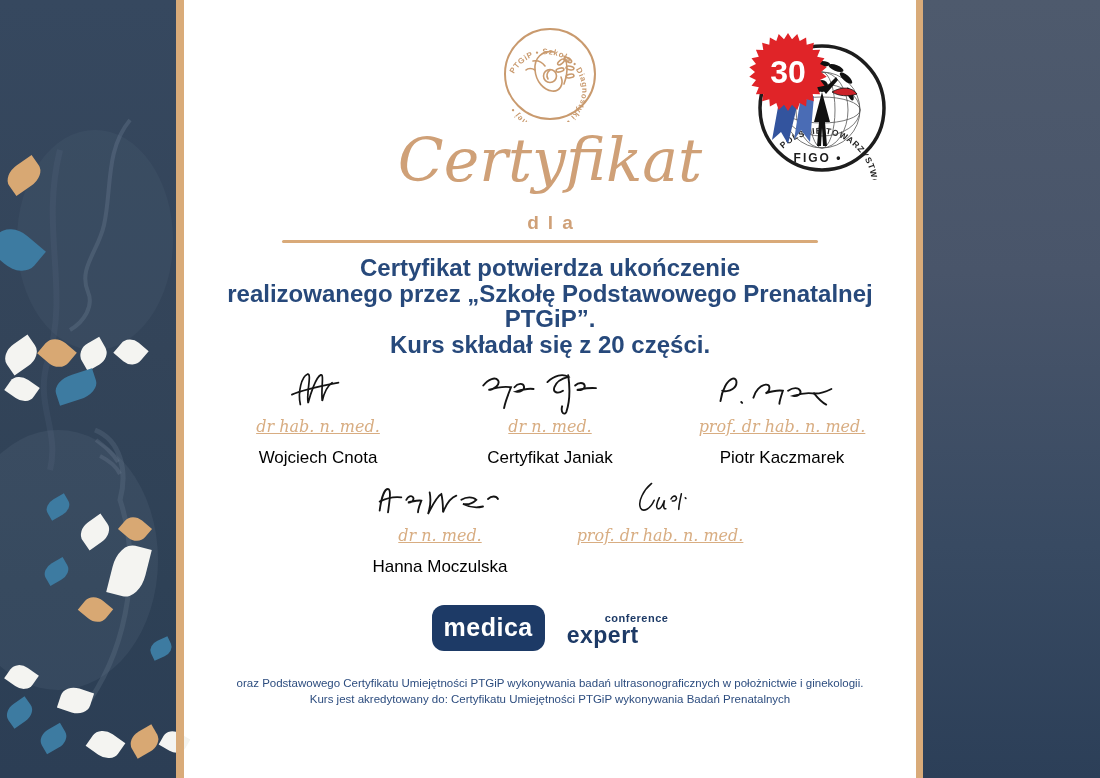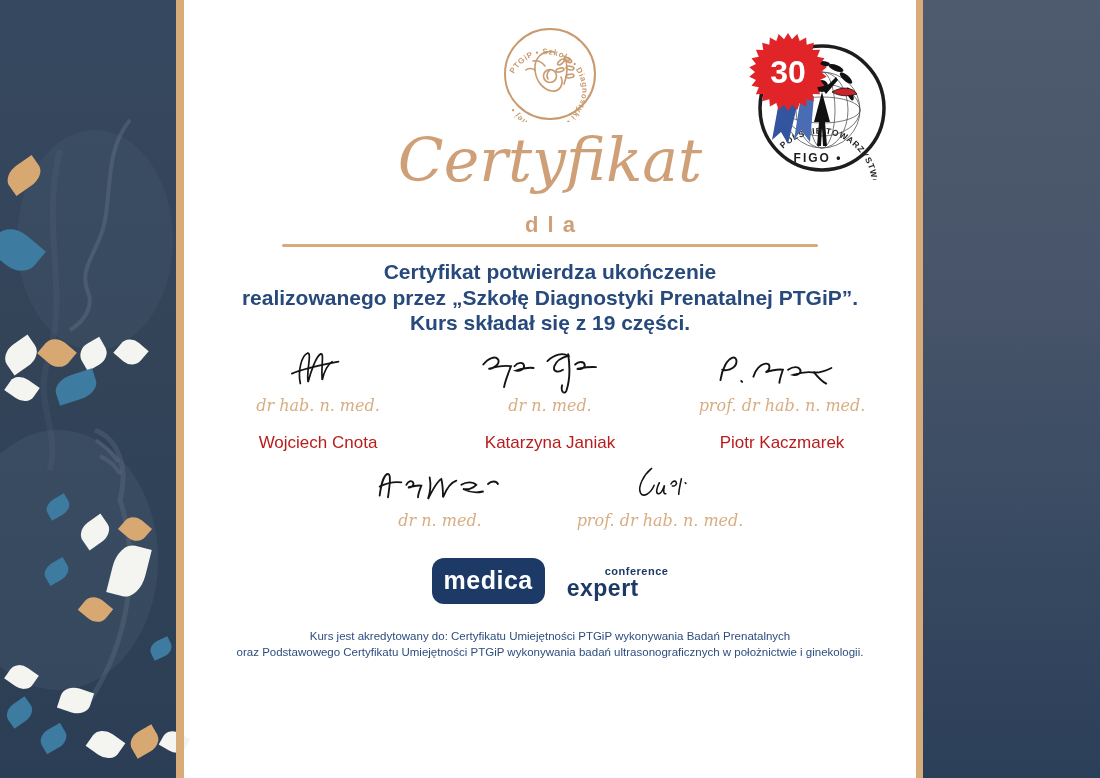--- a/index.html
+++ b/index.html
@@ -21,33 +21,33 @@
   .leaf.white{background:#f4f4f1;}
   .leaf.tan{background:#d8a873;}
   .leaf.blue{background:#3d7ba1;}
 
   
   .content{position:absolute;left:184px;top:0;width:732px;height:778px;text-align:center;}
 
   .seal{margin-top:26px;}
   .title-script{font-family:"DejaVu Serif",serif;font-style:italic;font-weight:400;
     font-size:60px;color:#cfa077;line-height:1;margin-top:4px;}
-  .dla{font-size:22px;font-weight:700;color:#cfa077;letter-spacing:9px;padding-left:9px;margin-top:22px;}
+  .dla{font-size:19px;font-weight:700;color:#cfa077;letter-spacing:9px;padding-left:9px;margin-top:22px;}
   .recipient{font-size:40px;font-weight:600;color:#161616;margin-top:16px;letter-spacing:.5px;}
   .rule{width:536px;height:3px;background:#d9aa79;margin:6px auto 0 auto;border-radius:2px;}
 
-  .body-text{margin-top:12px;font-size:21px;line-height:25.5px;font-weight:700;color:#27497b;}
+  .body-text{margin-top:12px;font-size:24px;line-height:25.5px;font-weight:700;color:#27497b;}
 
   .sig-row{display:flex;justify-content:center;margin-top:6px;}
   .sig-row.second{margin-top:4px;}
   .sig{width:232px;}
   .sig-row.second .sig{width:220px;}
   .sig-scribble{height:52px;display:flex;align-items:flex-end;justify-content:center;}
-  .sig-title{font-family:"DejaVu Serif",serif;font-style:italic;font-size:16px;color:#d8ad82;margin-top:2px;}
-  .sig-name{font-size:17px;color:#b91c1c;font-weight:500;margin-top:18px;}
+  .sig-title{font-family:"DejaVu Serif",serif;font-style:italic;font-size:16px;color:#d8ad82;margin-top:2px;text-decoration:underline;}
+  .sig-name{font-size:17px;color:#000000;font-weight:500;margin-top:12px;}
 
   .brand{display:flex;align-items:flex-end;justify-content:center;margin-top:28px;gap:22px;}
   .brand-box{background:#1d3a66;color:#ffffff;font-weight:700;font-size:25px;
     padding:8px 12px 9px 12px;border-radius:12px;letter-spacing:.5px;}
   .brand-right{display:flex;flex-direction:column;align-items:flex-start;padding-bottom:4px;}
   .brand-conf{font-size:11px;color:#1d3a66;font-weight:600;letter-spacing:.5px;margin-left:38px;}
   .brand-expert{font-size:23px;color:#1d3a66;font-weight:700;line-height:1;letter-spacing:.5px;}
 
   .footer{margin-top:24px;font-size:11.5px;line-height:16px;color:#2d4d7f;font-weight:500;}
 
@@ -122,22 +122,22 @@
         <ellipse cx="58" cy="44" rx="4" ry="1.8" transform="rotate(165 58 44)"></ellipse>
       </g>
     </svg>
 
     <div class="title-script">Certyfikat</div>
     <div class="dla">dla</div>
     <div class="rule"></div>
 
     <div class="body-text">
       <div>Certyfikat potwierdza ukończenie</div>
-      <div>realizowanego przez „Szkołę Diagnostyki Prenatalnej PTGiP”.</div>
-      <div>Kurs składał się z 19 części.</div>
+      <div>realizowanego przez „Szkołę Podstawowego Prenatalnej PTGiP”.</div>
+      <div>Kurs składał się z 20 części.</div>
     </div>
 
     
     <div class="sig-row">
       <div class="sig">
         <div class="sig-scribble">
           <svg width="120" height="52" viewBox="0 0 170 60">
               <g fill="none" stroke="#141414" stroke-width="2.4" stroke-linecap="round">
             <path d="M60 52 C56 34 62 12 70 9 C77 7 68 36 71 50 C74 38 82 13 89 10 C94 8 89 30 91 47 C93 38 98 26 105 21"></path>
             <path d="M48 38 C66 30 88 26 114 21"></path>
@@ -153,21 +153,21 @@
               <g fill="none" stroke="#141414" stroke-width="2.2" stroke-linecap="round">
             <path d="M8 26 C14 18 22 16 25 20 C28 25 20 31 14 31 C24 28 34 27 40 28 C36 38 33 46 32 52"></path>
             <path d="M44 28 C48 23 54 23 55 27 C56 31 50 34 46 33 C52 31 60 29 66 30"></path>
             <path d="M82 22 C90 14 100 12 106 16 C98 18 92 22 90 28 C88 34 94 36 100 32"></path>
             <path d="M106 14 C108 28 108 44 104 56 C102 61 97 58 99 50"></path>
             <path d="M114 26 C118 22 124 22 125 26 C126 30 120 32 116 31 C122 30 130 28 138 29"></path>
           </g>
             </svg>
         </div>
         <div class="sig-title">dr n. med.</div>
-        <div class="sig-name">Katarzyna Janiak</div>
+        <div class="sig-name">Certyfikat Janiak</div>
       </div>
       <div class="sig">
         <div class="sig-scribble">
           <svg width="150" height="52" viewBox="0 0 170 60">
               <g fill="none" stroke="#141414" stroke-width="2.2" stroke-linecap="round">
             <path d="M14 44 C16 30 22 20 28 18 C34 17 34 26 28 30 C24 33 18 33 16 32"></path>
             <path d="M38 45 L39 46"></path>
             <path d="M52 40 C54 32 60 26 66 25 C72 24 72 32 66 35 C72 33 80 31 86 32 C84 38 82 44 82 47"></path>
             <path d="M92 32 C98 28 104 28 106 32 C108 36 102 39 98 38 C104 36 112 34 120 35 C126 36 134 34 142 30"></path>
             <path d="M122 35 C126 40 130 45 136 48"></path>
@@ -188,20 +188,21 @@
             <path d="M12 44 C14 28 18 18 22 18 C26 18 24 32 22 46"></path>
             <path d="M12 33 C20 29 30 27 38 28"></path>
             <path d="M44 31 C46 27 50 25 52 28 C54 31 50 35 46 34 C52 33 58 31 62 32 C60 37 58 43 58 46"></path>
             <path d="M72 22 C74 32 72 42 70 48 C76 36 82 26 86 24 C88 32 88 40 88 46 C92 36 98 28 104 26"></path>
             <path d="M110 31 C116 27 124 27 128 31 C124 35 118 37 112 36 C118 39 128 41 136 39"></path>
             <path d="M142 30 C146 26 152 26 154 30"></path>
           </g>
             </svg>
         </div>
         <div class="sig-title">dr n. med.</div>
+        <div class="sig-name">Hanna Moczulska</div>
       </div>
       <div class="sig">
         <div class="sig-scribble">
           <svg width="110" height="50" viewBox="0 0 170 60">
               <g fill="none" stroke="#141414" stroke-width="2.4" stroke-linecap="round">
             <path d="M72 6 C60 16 50 34 55 44 C59 51 70 46 76 32"></path>
             <path d="M84 28 C80 36 78 44 82 45 C86 46 90 38 92 32 C90 40 90 46 94 45"></path>
             <path d="M102 30 C104 26 108 24 110 27 C112 30 108 34 104 33"></path>
             <path d="M118 22 C116 32 114 40 114 46"></path>
             <path d="M124 28 L125 29"></path>
@@ -216,22 +217,22 @@
     <div class="brand">
       <div class="brand-box">medica</div>
       <div class="brand-right">
         <div class="brand-conf">conference</div>
         <div class="brand-expert">expert</div>
       </div>
     </div>
 
     
     <div class="footer">
+      <div>oraz Podstawowego Certyfikatu Umiejętności PTGiP wykonywania badań ultrasonograficznych w położnictwie i ginekologii.</div>
       <div>Kurs jest akredytowany do: Certyfikatu Umiejętności PTGiP wykonywania Badań Prenatalnych</div>
-      <div>oraz Podstawowego Certyfikatu Umiejętności PTGiP wykonywania badań ultrasonograficznych w położnictwie i ginekologii.</div>
     </div>
   </div>
 
   <svg class="figo-badge" viewBox="0 0 140 150">
 
     <g>
       <circle cx="74" cy="78" r="62" fill="#ffffff" stroke="#1d1d1d" stroke-width="3.5"></circle>
       <defs>
           <path id="figoRing" d="M 35.2,118.8 A 52,52 0 1 1 35.1,118.9"></path>
         </defs>

